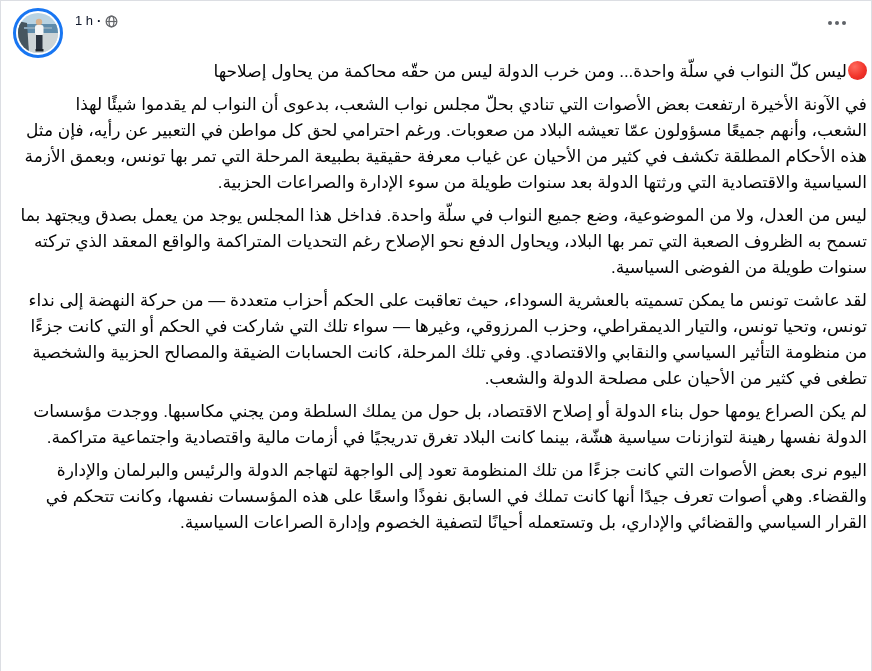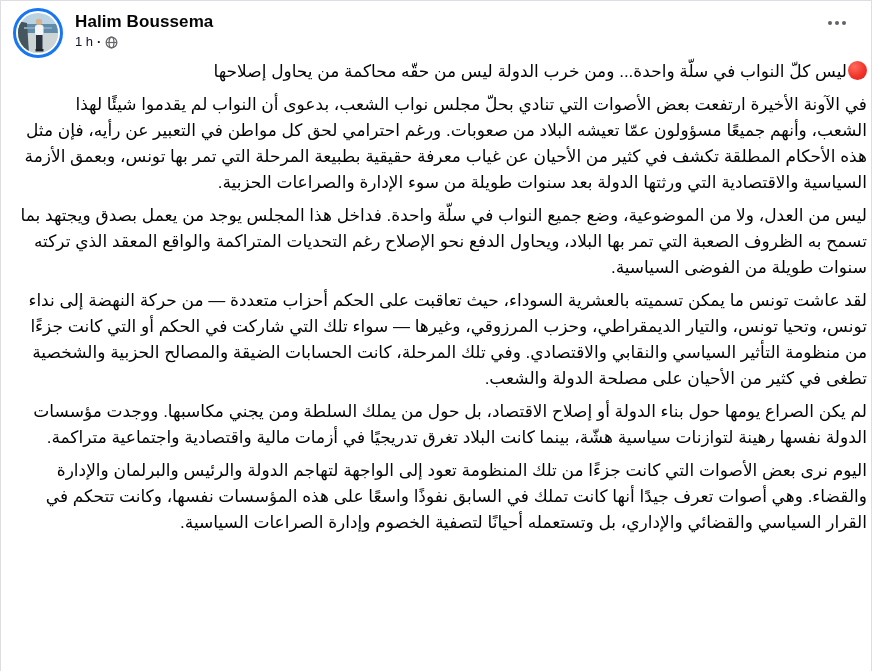--- a/index.html
+++ b/index.html
@@ -90,21 +90,20 @@
         <polygon points="0,8 9,10 11,40 0,40" fill="#46565f"></polygon>
         <rect x="6" y="14" width="28" height="2" fill="#8aa7ba"></rect>
         <circle cx="21" cy="9" r="3.2" fill="#d8b28d"></circle>
         <rect x="17" y="12" width="8.5" height="10" rx="2" fill="#f3f5f6"></rect>
         <rect x="18" y="22" width="6.5" height="14" fill="#2a333e"></rect>
         <rect x="17.5" y="36" width="8" height="2.5" fill="#1d242c"></rect>
       </svg>
     </div>
 
     <div class="header-text">
-      <div class="author-name">Halim Boussema</div>
       <div class="meta-row">
         <span>1 h</span>
         <span class="meta-sep">·</span>
         <span class="globe-icon">
           <svg width="13" height="13" viewBox="0 0 16 16" fill="none" stroke="#65676b" stroke-width="1.5">
             <circle cx="8" cy="8" r="6.6"></circle>
             <ellipse cx="8" cy="8" rx="3" ry="6.6"></ellipse>
             <line x1="1.4" y1="8" x2="14.6" y2="8"></line>
           </svg>
         </span>

